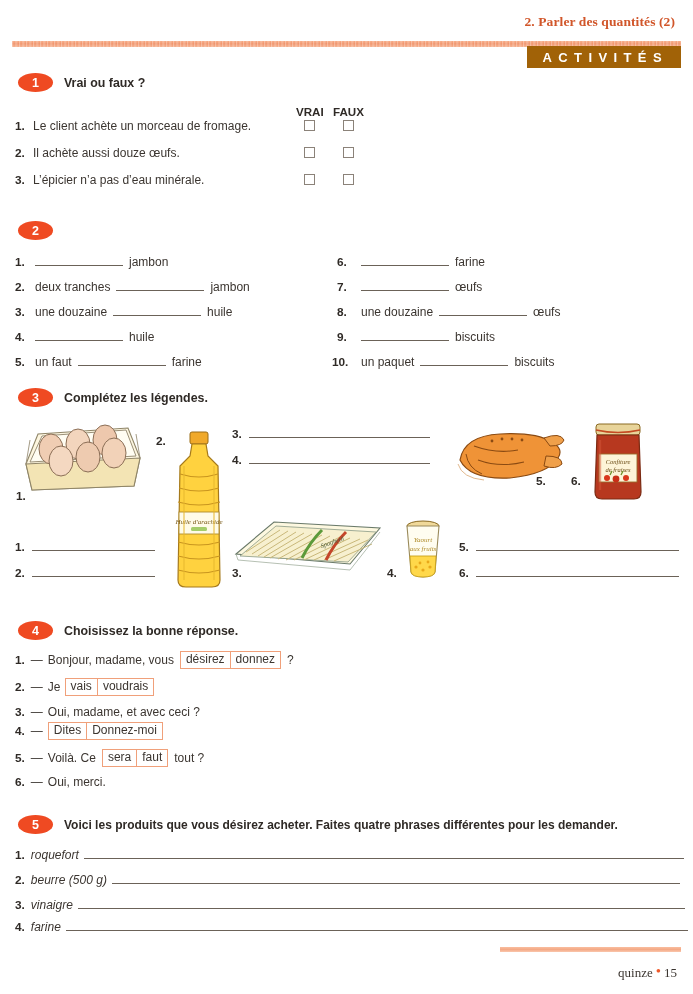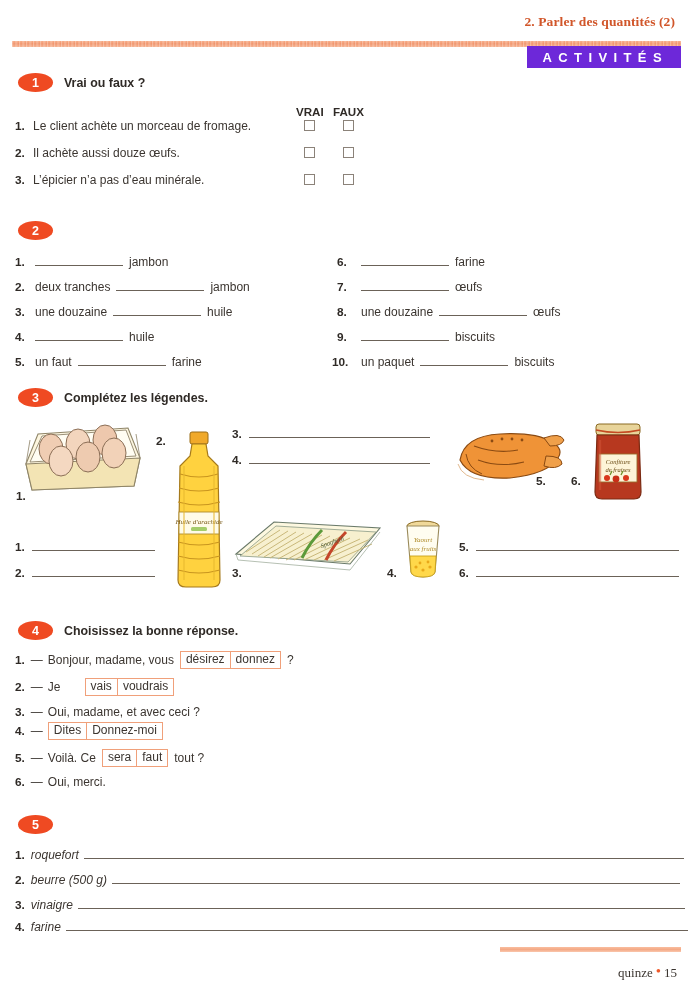--- a/index.html
+++ b/index.html
@@ -27,21 +27,21 @@
     background:
       repeating-linear-gradient(90deg,
         rgba(255,255,255,.45) 0px, rgba(255,255,255,0) 2px,
         rgba(255,255,255,.30) 4px, rgba(255,255,255,0) 7px),
       linear-gradient(180deg,#f7a279 0%, #f08a5d 45%, #f5a882 100%);
     opacity: .95;
   }
   .activites-bar {
     position: absolute; right: 12px; top: 46px;
     height: 22px; padding: 0 13px 0 16px;
-    background: #6d28d9;
+    background: #a16207;
     display: flex; align-items: center;
   }
   .activites-bar span {
     color: #ffffff; font-weight: bold; font-size: 13px;
     letter-spacing: 6.4px;
   }
 
   
   .ex-head { position: absolute; display: flex; align-items: center; }
   .badge {
@@ -349,21 +349,21 @@
     <span class="dash">—</span>
     <span class="txt" style="margin-right:6px;">Bonjour, madame, vous</span>
     <span class="choice">désirez</span>
     <span class="choice">donnez</span>
     <span class="txt" style="margin-left:6px;">?</span>
   </div>
 
   <div class="r4" style="left:15px; top:678px;">
     <span class="num">2.</span>
     <span class="dash">—</span>
-    <span class="txt" style="margin-right:24px;">Je</span>
+    <span class="txt" style="margin-right:4px;">Je</span>
     <span class="choice">vais</span>
     <span class="choice">voudrais</span>
   </div>
 
   <div class="r4" style="left:15px; top:705px;">
     <span class="num">3.</span>
     <span class="dash">—</span>
     <span class="txt">Oui, madame, et avec ceci ?</span>
   </div>
 
@@ -384,20 +384,21 @@
   </div>
 
   <div class="r4" style="left:15px; top:775px;">
     <span class="num">6.</span>
     <span class="dash">—</span>
     <span class="txt">Oui, merci.</span>
   </div>
 
   <div class="ex-head" style="left:18px; top:815px;">
     <div class="badge">5</div>
+    <div class="ex-title small">Voici les produits que vous désirez acheter. Faites quatre phrases différentes pour les demander.</div>
   </div>
 
   <div class="r5" style="left:15px; top:847px;">
     <span class="num">1.</span>
     <span class="it">roquefort</span>
     <span class="ln" style="width:600px;"></span>
   </div>
   <div class="r5" style="left:15px; top:872px;">
     <span class="num">2.</span>
     <span class="it">beurre (500 g)</span>

